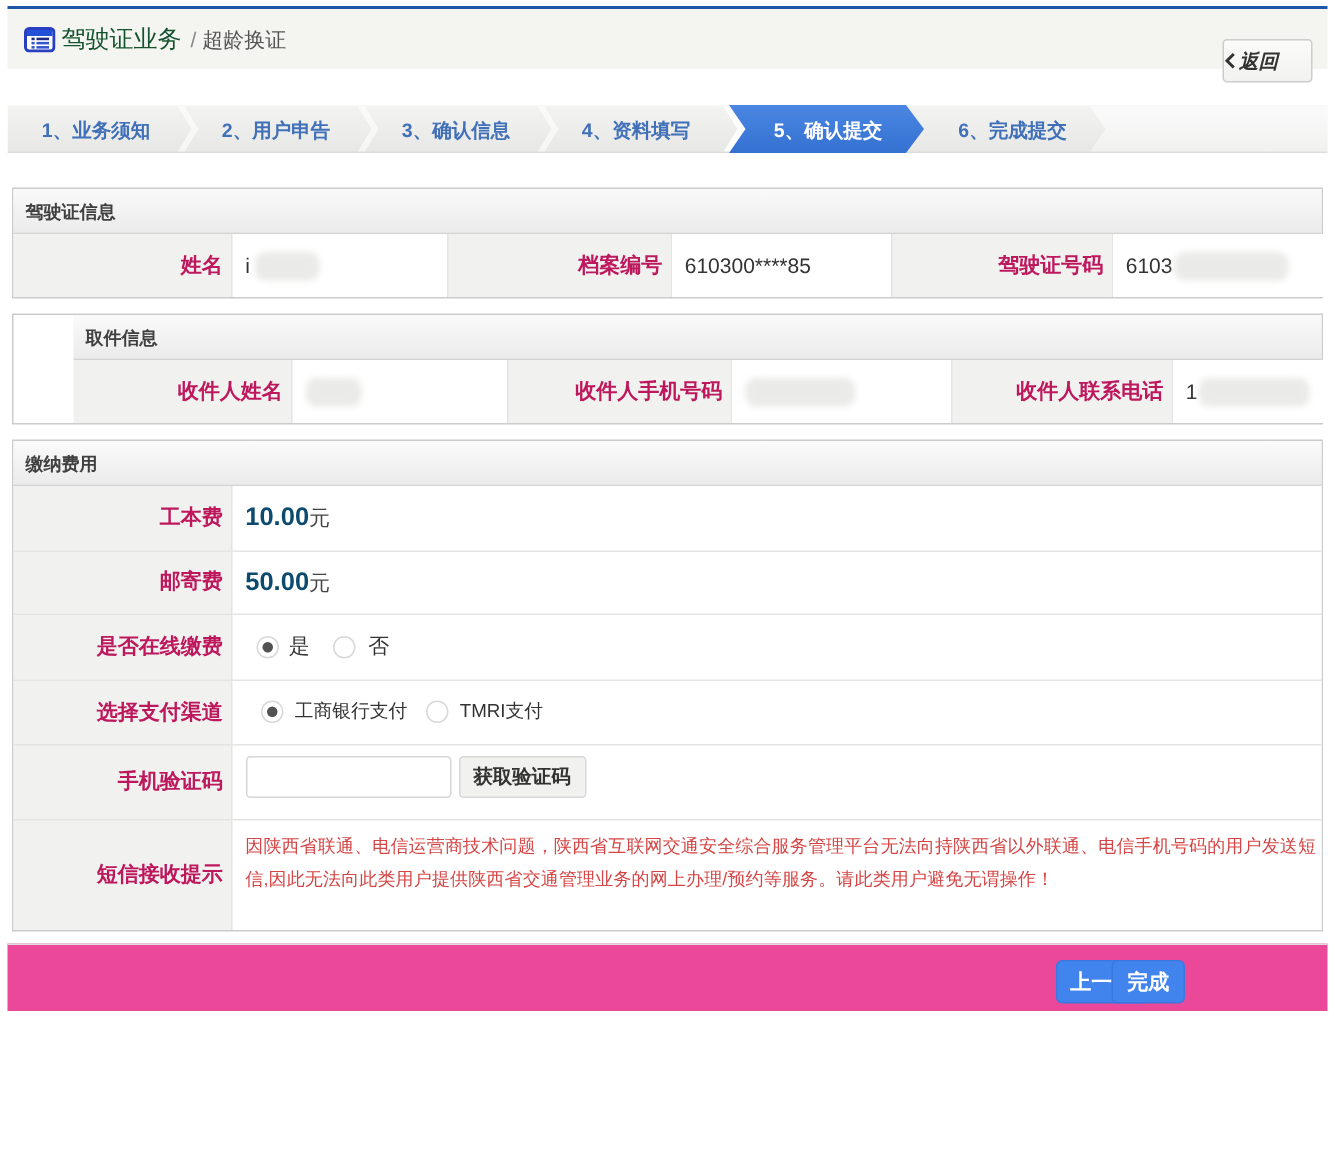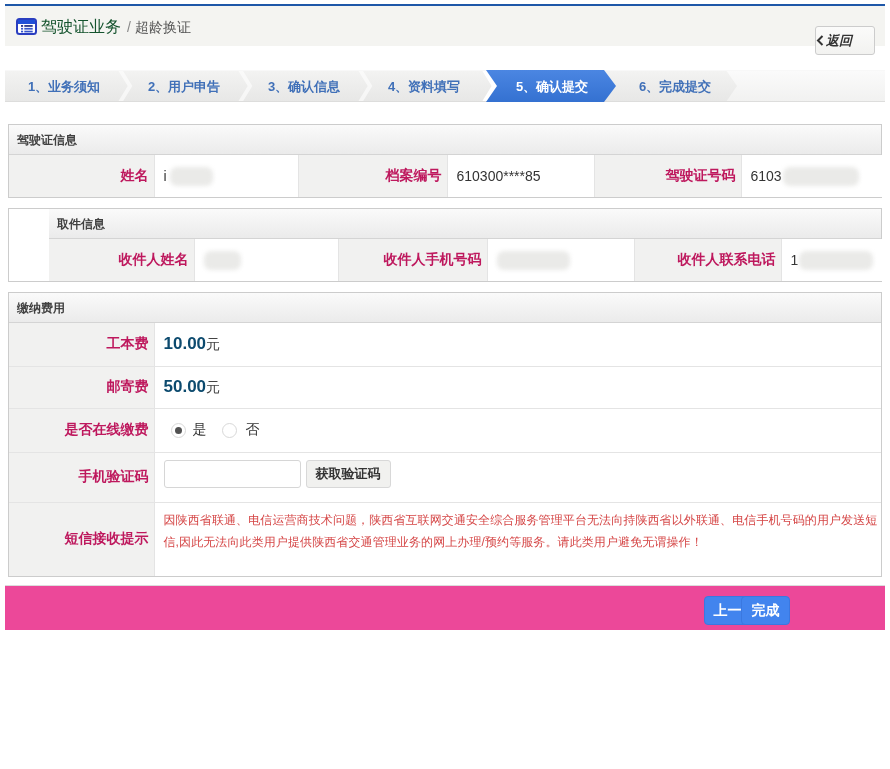--- a/index.html
+++ b/index.html
@@ -163,20 +163,31 @@
         <td class="l">是否在线缴费</td>
         <td class="v">
               <div class="vflex">
                 <span class="radio on" style="margin-left:7px;"></span>
                 <span class="rl14">是</span>
                 <span class="radio" style="margin-left:15px;"></span>
                 <span class="rl14" style="margin-left:9px;">否</span>
               </div>
             </td>
       </tr>
+      <tr style="height:43px;">
+        <td class="l">选择支付渠道</td>
+        <td class="v">
+              <div class="vflex">
+                <span class="radio on" style="margin-left:10px;"></span>
+                <span class="rl12">工商银行支付</span>
+                <span class="radio" style="margin-left:12px;"></span>
+                <span class="rl12">TMRI支付</span>
+              </div>
+            </td>
+      </tr>
       <tr style="height:50px;">
         <td class="l">手机验证码</td>
         <td class="v">
               <div class="vflex" style="position:relative;top:-3px;">
                 <div class="codein"></div>
                 <div class="codebtn">获取验证码</div>
               </div>
             </td>
       </tr>
       <tr style="height:74px;">

